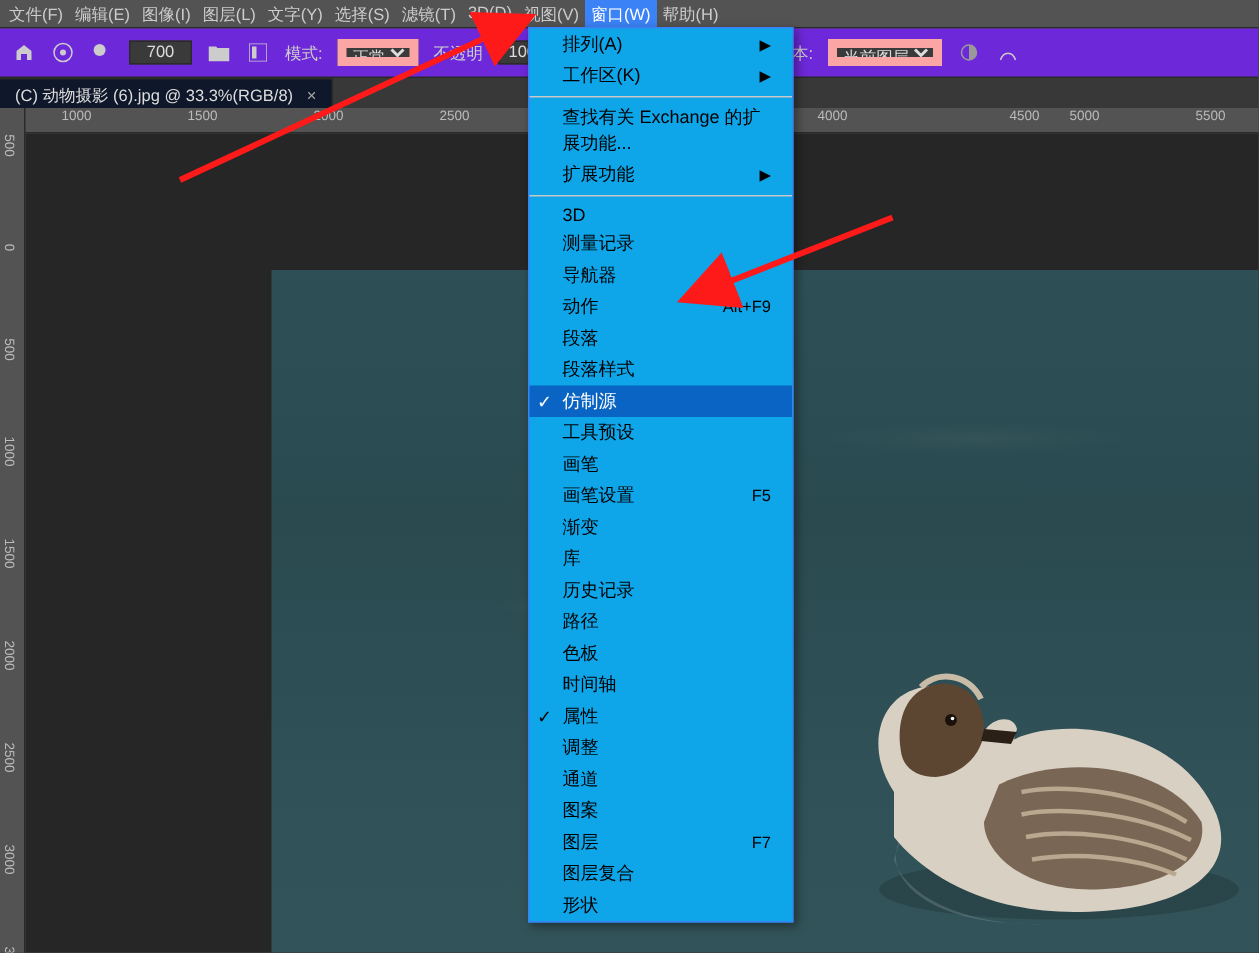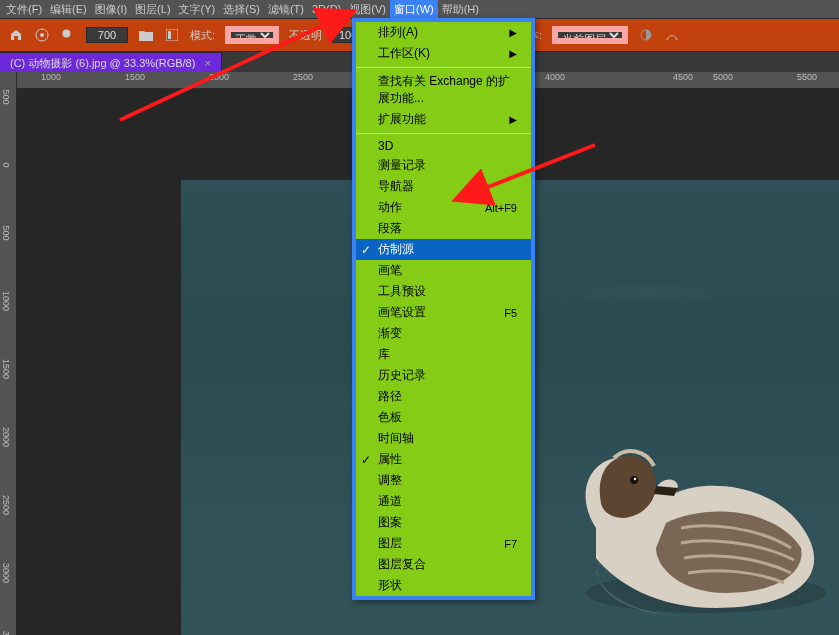--- a/index.html
+++ b/index.html
@@ -1,40 +1,40 @@
 <!DOCTYPE html>
 <html><head>
 <meta charset="utf-8">
 <style>
 html,body{margin:0;padding:0;width:839px;height:635px;overflow:hidden;font-family:"Microsoft YaHei",Arial,sans-serif;background:#535353;color:#ccc;font-size:11px}
 .menubar{height:18px;background:#535353;display:flex;align-items:center;padding:0 2px;border-bottom:1px solid #2a2a2a}
 .menubar span{padding:14px 4px;cursor:default;font-size:11px}
 .menubar span.hilite{background:#3b82f6;color:#fff}
-.optbar{height:32px;background:#c2410c;display:flex;align-items:center;padding:0 8px;gap:10px;border-bottom:1px solid #2a2a2a;font-size:11px}
+.optbar{height:32px;background:#6d28d9;display:flex;align-items:center;padding:0 8px;gap:10px;border-bottom:1px solid #2a2a2a;font-size:11px}
 .ico{width:16px;height:16px;display:inline-flex;align-items:center;justify-content:center}
 .optbar .sep{width:1px;height:22px;background:#3a3a3a;margin:0 4px}
 .optbar .label{color:#ccc}
 .optbar .field{background:#3a3a3a;border:1px solid #2a2a2a;padding:1px 4px;color:#ddd;font-size:11px;min-width:32px;text-align:center}
 .optbar select{background:#3a3a3a;border:6px solid #fca5a5;color:#ddd;font-size:11px;height:18px}
 .optbar input[type=checkbox]{vertical-align:middle}
 .tabbar{height:22px;background:#383838;display:flex;align-items:flex-end}
-.doctab{background:#6d28d9;padding:3px 10px;font-size:11px;color:#ddd;border-top:1px solid #2a2a2a;border-right:1px solid #2a2a2a}
+.doctab{background:#0f172a;padding:3px 10px;font-size:11px;color:#ddd;border-top:1px solid #2a2a2a;border-right:1px solid #2a2a2a}
 .doctab .close{margin-left:6px;color:#aaa}
 .ruler-h{position:absolute;left:16px;right:0;top:72px;height:16px;background:#535353;border-bottom:1px solid #2a2a2a;z-index:2;overflow:hidden}
 .ruler-h .tick{position:absolute;top:0;font-size:9px;color:#bbb;transform:translateX(-50%)}
 .ruler-v{position:absolute;left:0;top:72px;bottom:0;width:16px;background:#535353;border-right:1px solid #2a2a2a;z-index:2;overflow:hidden}
 .ruler-v .tick{position:absolute;left:1px;font-size:9px;color:#bbb;writing-mode:vertical-rl;transform:translateY(-50%)}
 .canvas-area{position:absolute;left:16px;top:88px;right:0;bottom:0;background:#262626;overflow:hidden}
 .water{position:absolute;left:165px;top:92px;width:780px;height:560px;background:
  radial-gradient(ellipse 200px 20px at 70% 85%, rgba(255,255,255,.07), transparent 60%),
  radial-gradient(ellipse 150px 15px at 30% 40%, rgba(255,255,255,.05), transparent 60%),
  radial-gradient(ellipse 180px 18px at 60% 20%, rgba(255,255,255,.04), transparent 60%),
  linear-gradient(180deg,#2d4f55 0%, #2a4a50 30%, #305157 60%, #34555a 100%)}
 .goose{position:absolute;left:490px;top:320px;width:320px;height:230px;z-index:1}
-.dropdown{position:absolute;left:352px;top:18px;width:175px;background:#84cc16;color:#000;border:4px solid #3b82f6;box-shadow:2px 2px 6px rgba(0,0,0,.4);z-index:10;font-size:12px}
+.dropdown{position:absolute;left:352px;top:18px;width:175px;background:#0ea5e9;color:#000;border:1px solid #3b82f6;box-shadow:2px 2px 6px rgba(0,0,0,.4);z-index:10;font-size:12px}
 .dropdown .item{display:flex;align-items:center;padding:2px 14px 2px 22px;position:relative;cursor:default}
 .dropdown .item.hot{background:#0a64c4;color:#fff}
 .dropdown .item .chk{position:absolute;left:5px}
 .dropdown .item .sc{margin-left:auto;font-size:11px}
 .dropdown .item .arr{margin-left:auto;font-size:10px}
 .dropdown hr{border:none;border-top:1px solid #c8c8c8;margin:3px 0}
 .arrow-red{position:absolute;z-index:20;pointer-events:none}
 </style>
 </head>
 <body>
@@ -186,29 +186,32 @@
     <div class="item">
       <span>导航器</span>
     </div>
     <div class="item">
       <span>动作</span>
       <span class="sc">Alt+F9</span>
     </div>
     <div class="item">
       <span>段落</span>
     </div>
+    <div class="item">
+      <span>段落样式</span>
+    </div>
     <div class="item hot">
       <span class="chk">✓</span>
       <span>仿制源</span>
     </div>
     <div class="item">
+      <span>工具预设</span>
+    </div>
+    <div class="item">
       <span>画笔</span>
-    </div>
-    <div class="item">
-      <span>工具预设</span>
     </div>
     <div class="item">
       <span>画笔设置</span>
       <span class="sc">F5</span>
     </div>
     <div class="item">
       <span>渐变</span>
     </div>
     <div class="item">
       <span>库</span>

